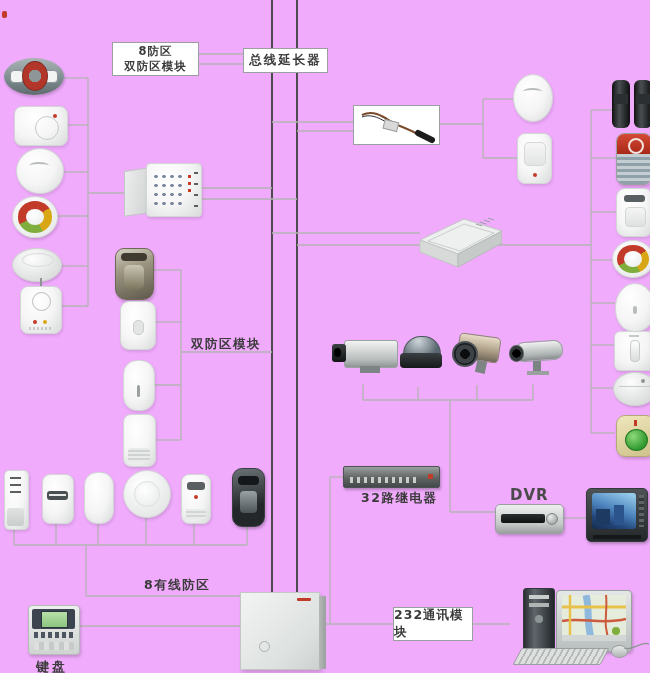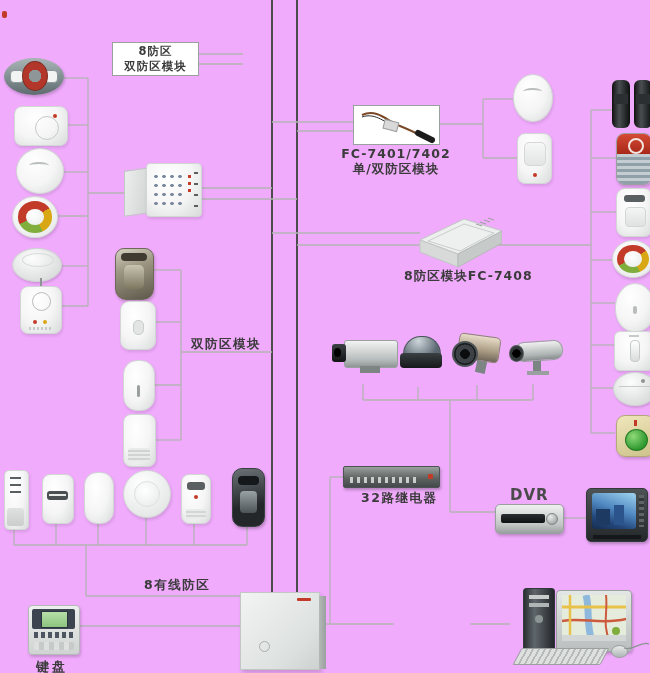--- a/index.html
+++ b/index.html
@@ -100,33 +100,35 @@
     </g>
   </svg>
 
   <div class="d" style="left:2px;top:11px;width:5px;height:7px;background:#c23a28;border-radius:2px;"></div>
 
   <div class="boxlbl" style="left:112px;top:42px;width:85px;height:32px;font-size:11.5px;letter-spacing:1px;line-height:15px;">
     <span>8防区</span>
     <span>双防区模块</span>
   </div>
 
-
+  <div class="boxlbl" style="left:243px;top:48px;width:83px;height:23px;font-size:12.5px;letter-spacing:2px;">
+    <span>总线延长器</span>
+  </div>
+
+  <div class="boxlbl" style="left:393px;top:607px;width:78px;height:32px;font-size:12.5px;letter-spacing:1px;">
+    <span>232通讯模块</span>
+  </div>
 
   <div class="d" style="left:353px;top:105px;width:85px;height:38px;background:#fff;border:1px solid #9aa0a0;">
     <svg width="85" height="38">
       <path d="M8 9 C 24 2, 34 16, 46 20 C 56 24, 62 27, 70 31" stroke="#7a4a28" stroke-width="2" fill="none"></path>
       <path d="M8 11 C 22 6, 32 18, 44 22" stroke="#2a2a2a" stroke-width="1" fill="none"></path>
       <rect x="30" y="15" width="14" height="9" fill="#d9d9d9" stroke="#9a9a9a" transform="rotate(14 37 19)"></rect>
       <path d="M64 27 L 78 34" stroke="#1c1c1c" stroke-width="6" stroke-linecap="round"></path>
     </svg>
-  </div>
-  <div class="lbl" style="left:340px;top:146px;width:112px;text-align:center;letter-spacing:1px;line-height:15px;">
-    <div>FC-7401/7402</div>
-    <div>单/双防区模块</div>
   </div>
 
   <div class="d" style="left:124px;top:163px;width:78px;height:52px;">
     <div class="abs" style="left:0;top:6px;width:24px;height:44px;background:linear-gradient(100deg,#eceeed,#cfd3d2);
                 border:1px solid #c2c6c5;transform:skewY(-8deg);"></div>
     <div class="abs wd" style="left:22px;top:0;width:54px;height:52px;border-radius:4px;">
       <div class="abs" style="left:5px;top:8px;width:34px;height:36px;
                   background-image:radial-gradient(circle,#7b8aa0 1.5px,transparent 2px);
                   background-size:8px 9px;"></div>
       <div class="abs" style="left:40px;top:9px;width:5px;height:22px;
@@ -143,21 +145,20 @@
       <polygon points="44,44 88,21 88,33 44,57" fill="#c6cac9" stroke="#b5b9b8"></polygon>
       <g stroke="#9aa09f" stroke-width="1">
         <line x1="62" y1="14" x2="68" y2="16"></line>
           <line x1="66" y1="12" x2="72" y2="14"></line>
         <line x1="70" y1="10" x2="76" y2="12"></line>
           <line x1="74" y1="8" x2="80" y2="10"></line>
       </g>
       <polygon points="14,31 50,14 80,23 46,41" fill="none" stroke="#c9cdcc"></polygon>
     </svg>
   </div>
-  <div class="lbl" style="left:404px;top:268px;letter-spacing:1px;">8防区模块FC-7408</div>
 
   <div class="lbl" style="left:191px;top:336px;">双防区模块</div>
 
   <div class="d" style="left:4px;top:58px;width:60px;height:37px;">
     <div class="abs" style="inset:0;border-radius:50%;background:linear-gradient(180deg,#aab4b6,#7c8a8d 60%,#5f6c6f);box-shadow:1px 2px 3px rgba(0,0,0,.2);"></div>
     <div class="abs" style="left:6px;top:12px;width:12px;height:11px;border-radius:4px;background:#f2f4f3;border:1px solid #8d9799;"></div>
     <div class="abs" style="right:6px;top:12px;width:12px;height:11px;border-radius:4px;background:#f2f4f3;border:1px solid #8d9799;"></div>
     <div class="abs" style="left:18px;top:3px;width:24px;height:28px;border-radius:50%;background:radial-gradient(circle,#8e9697 0 34%,#b3362a 35% 100%);border:1px solid #7e2b20;"></div>
   </div>
 

